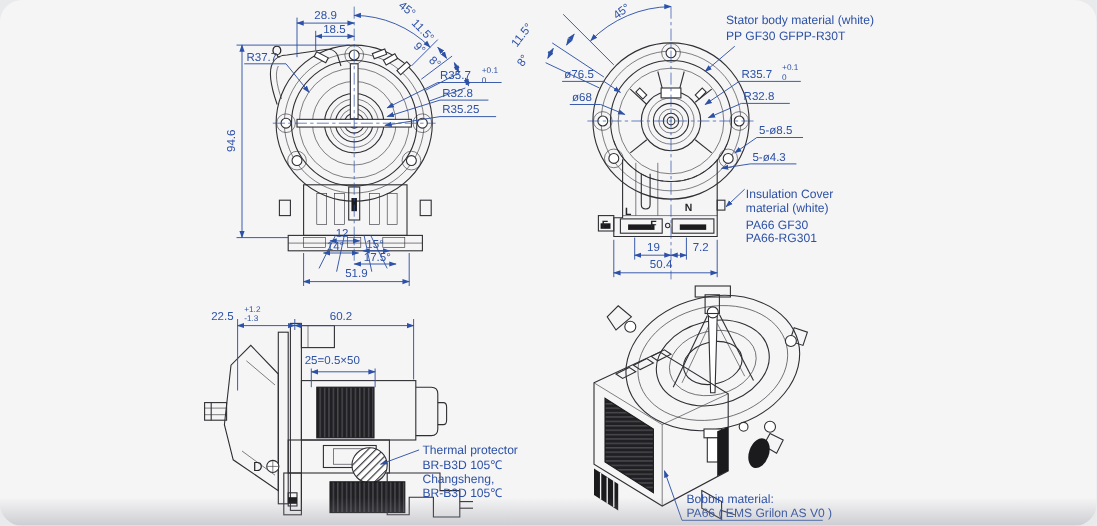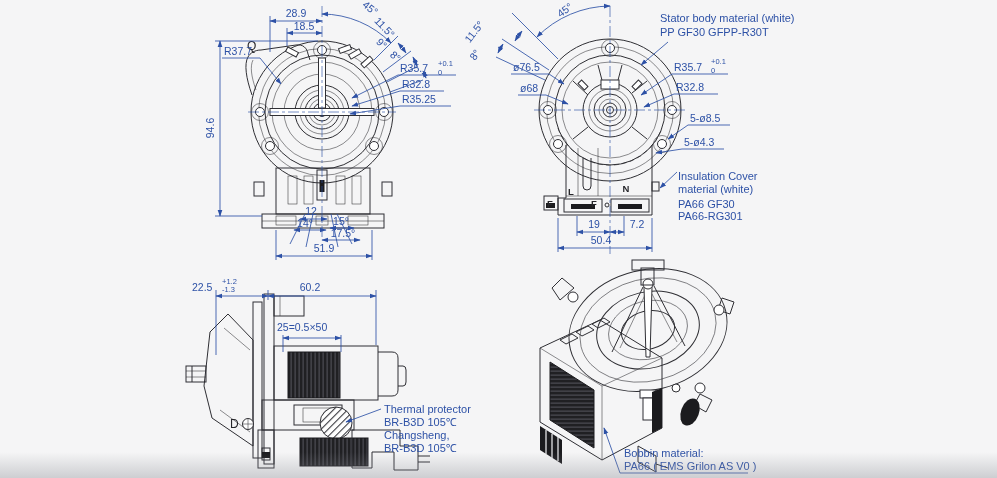--- a/index.html
+++ b/index.html
@@ -1,17 +1,17 @@
 <!DOCTYPE html>
 <html><head>
 <meta charset="utf-8">
 <style>
   html,body{margin:0;padding:0;background:#e9eaec;}
   #stage{position:relative;width:997px;height:478px;background:#f5f5f6;overflow:hidden;
-         font-family:"Liberation Sans",sans-serif;}
+         font-family:"Liberation Sans",sans-serif;border-radius:20px;}
   #floor{position:absolute;left:0;bottom:0;width:100%;height:26px;
          background:linear-gradient(to bottom,rgba(150,152,158,0) 0%,rgba(140,142,150,.38) 100%);}
   svg text{user-select:none}
   .s1{fill:none;stroke:#2f2f34;stroke-width:1}
   .s1f{fill:#ffffff;stroke:#2f2f34;stroke-width:1}
   .sth{fill:none;stroke:#2f2f34;stroke-width:.55}
   .dk{fill:#1b1b1e;stroke:none}
   .cl{fill:none;stroke:#2d51a6;stroke-width:.65;stroke-dasharray:11 3 3 3}
   .d{fill:none;stroke:#2d51a6;stroke-width:.85}
   .dsh{fill:none;stroke:#2f2f34;stroke-width:.7;stroke-dasharray:5 3}

